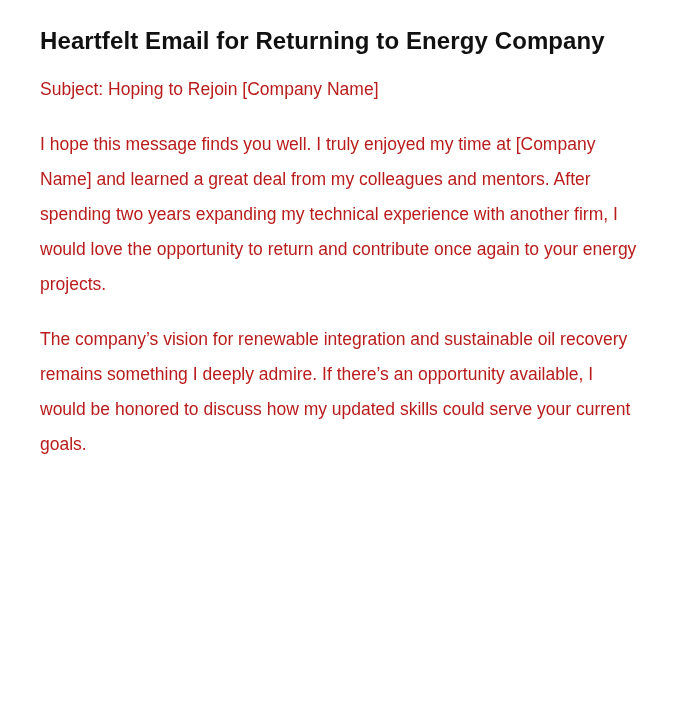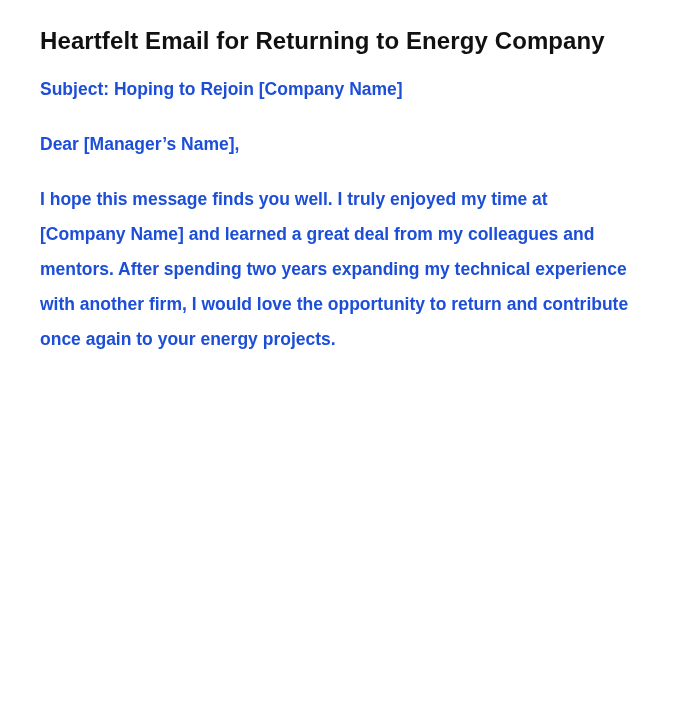--- a/index.html
+++ b/index.html
@@ -22,34 +22,34 @@
     line-height: 1.25;
     font-weight: bold;
     color: #111111;
     letter-spacing: 0.1px;
   }
   .doc-text {
     margin: 0 0 20px 0;
     max-width: 598px;
     font-size: 17.5px;
     line-height: 35px;
-    font-weight: 700;
-    color: #1d4ed8;
+    font-weight: 400;
+    color: #b91c1c;
   }
   .doc-text.single-line {
     white-space: nowrap;
   }
 </style>
 </head>
 <body>
 
 <div class="page">
   <h1 class="doc-title">Heartfelt Email for Returning to Energy Company</h1>
 
   <p class="doc-text single-line">Subject: Hoping to Rejoin [Company Name]</p>
 
-  <p class="doc-text single-line">Dear [Manager’s Name],</p>
 
   <p class="doc-text">I hope this message finds you well. I truly enjoyed my time at [Company Name] and learned a great deal from my colleagues and mentors. After spending two years expanding my technical experience with another firm, I would love the opportunity to return and contribute once again to your energy projects.</p>
 
+  <p class="doc-text">The company’s vision for renewable integration and sustainable oil recovery remains something I deeply admire. If there’s an opportunity available, I would be honored to discuss how my updated skills could serve your current goals.</p>
 
 
 </div>
 
 </body></html>

